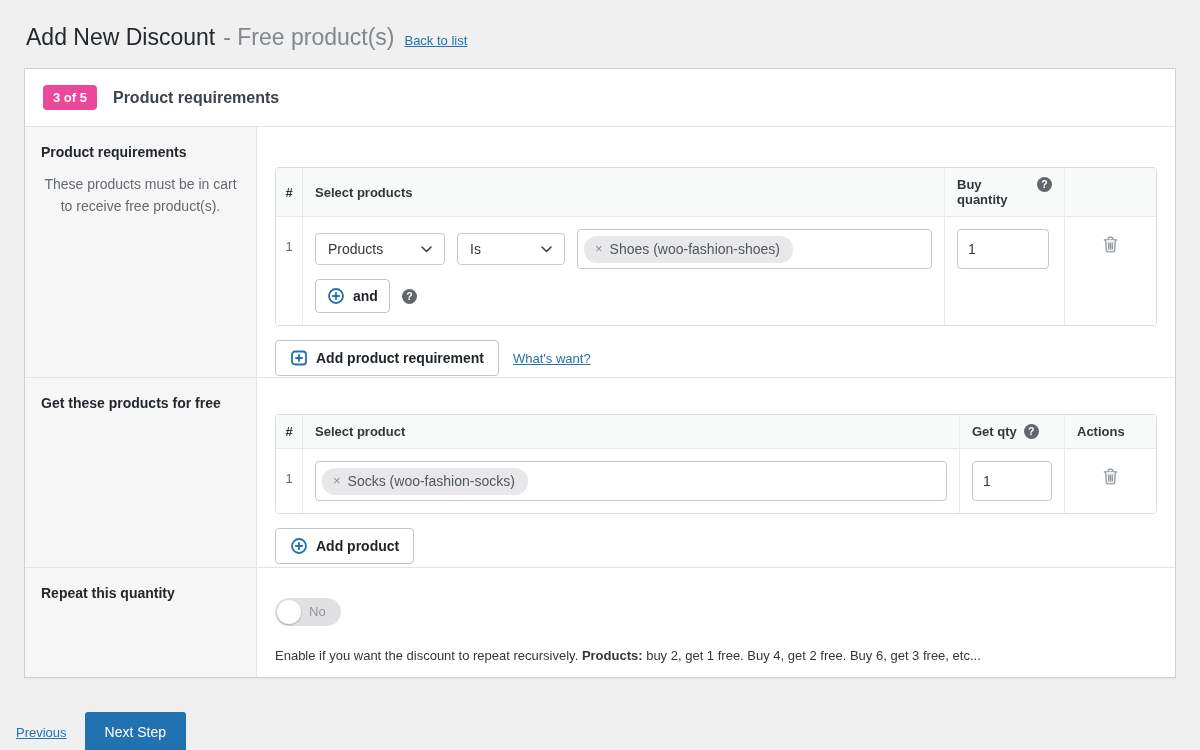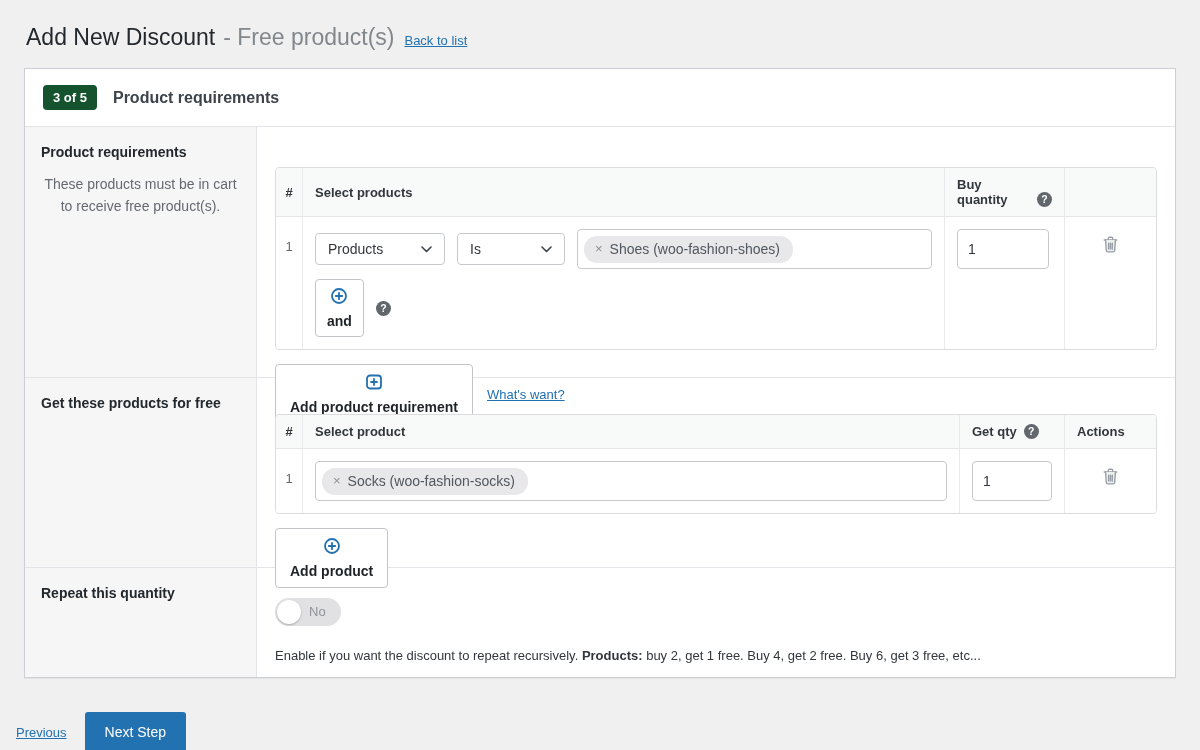--- a/index.html
+++ b/index.html
@@ -19,21 +19,21 @@
   .back-link { font-size:13px; color:#2271b1; text-decoration:underline; margin-left:10px; cursor:pointer; }
 
   
   .card {
     position:absolute; top:68px; left:24px; width:1152px;
     background:#fff; border:1px solid #ccd0d4;
     box-shadow:0 1px 1px rgba(0,0,0,.04);
   }
   .card-header { height:58px; display:flex; align-items:center; padding:0 18px; border-bottom:1px solid #e2e4e7; }
   .step-badge {
-    background:#14532d; color:#fff; font-size:13px; font-weight:700;
+    background:#ec4899; color:#fff; font-size:13px; font-weight:700;
     padding:5px 10px; border-radius:4px;
   }
   .card-heading { font-size:16px; font-weight:700; color:#3c434a; margin-left:16px; }
 
   
   .crow { display:flex; }
   .crow + .crow { border-top:1px solid #e2e4e7; }
   .row-label {
     width:232px; flex:0 0 232px; background:#f6f6f7; border-right:1px solid #e2e4e7;
     padding:16px 16px;
@@ -55,21 +55,21 @@
     background:#f8f9f9; font-size:13px; font-weight:700; color:#32373c;
     text-align:left; padding:9px 12px; border-bottom:1px solid #e5e6e8;
   }
   .itable thead th + th, .itable tbody td + td { border-left:1px solid #e9eaeb; }
   .itable tbody td { background:#fff; vertical-align:top; padding:12px; }
   .col-num { width:26px; }
   .th-num, .td-num { text-align:center !important; padding-left:4px !important; padding-right:4px !important; }
   .td-num { font-size:13px; color:#646970; padding-top:22px !important; }
   .th-center { text-align:right; }
   .td-actions { text-align:center; padding-top:18px !important; }
-  .qty-head { display:inline-flex; align-items:flex-end; gap:7px; }
+  .qty-head { display:inline-flex; align-items:flex-start; gap:7px; }
 
   .field-line { display:flex; align-items:center; gap:12px; }
   .field-line2 { margin-top:10px; display:flex; align-items:center; gap:12px; }
 
   
   .fake-select {
     height:32px; background:#fff; border:1px solid #c6c9cc; border-radius:4px;
     display:flex; align-items:center; justify-content:space-between;
     padding:0 12px; font-size:14px; color:#32373c; cursor:pointer;
   }
@@ -99,21 +99,21 @@
     display:inline-block; width:15px; height:15px; border-radius:50%;
     background:#62676d; color:#fff; font-size:10.5px; font-weight:700;
     line-height:15px; text-align:center; cursor:pointer; flex:0 0 auto;
   }
 
   
   .btn-secondary {
     display:inline-flex; align-items:center; gap:8px;
     background:#fff; border:1px solid #c3c4c7; border-radius:4px;
     padding:8px 14px; font-size:14px; font-weight:700; color:#1d2327;
-    font-family:inherit; cursor:pointer;flex-direction:column;
+    font-family:inherit; cursor:pointer;
   }
   .and-btn { padding:7px 11px; }
   .actions-line { margin-top:14px; display:flex; align-items:center; gap:14px; }
   .link { font-size:13px; color:#2271b1; text-decoration:underline; cursor:pointer; }
   .icon-btn { background:none; border:none; cursor:pointer; padding:0; line-height:0; }
 
   
   .toggle {
     position:relative; width:66px; height:28px; background:#e1e1e3; border-radius:15px;
     margin-top:14px; cursor:pointer;

